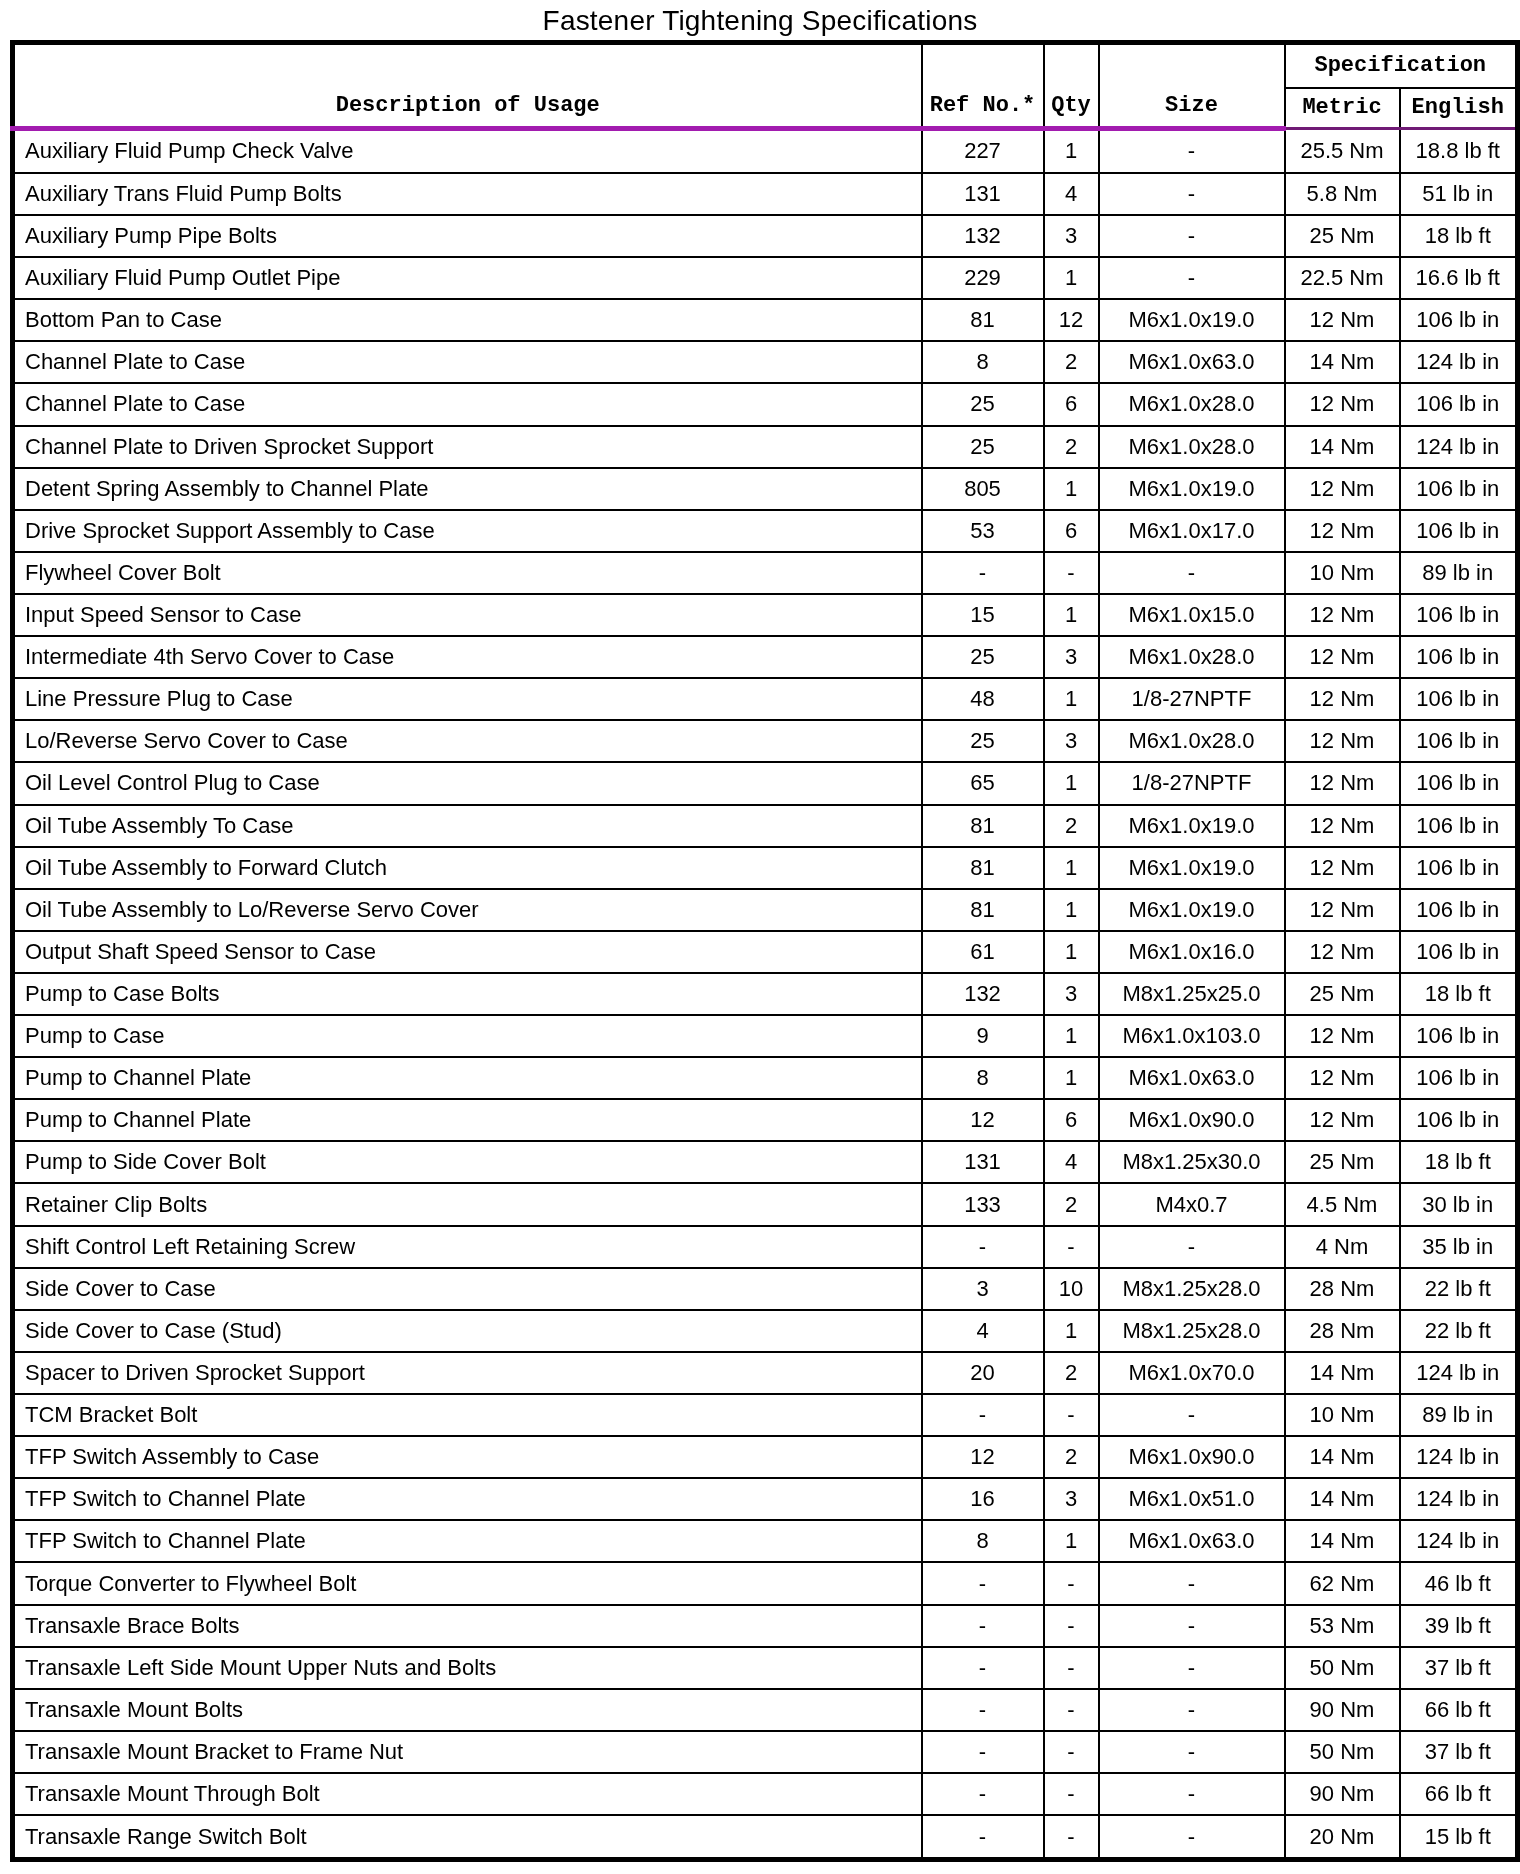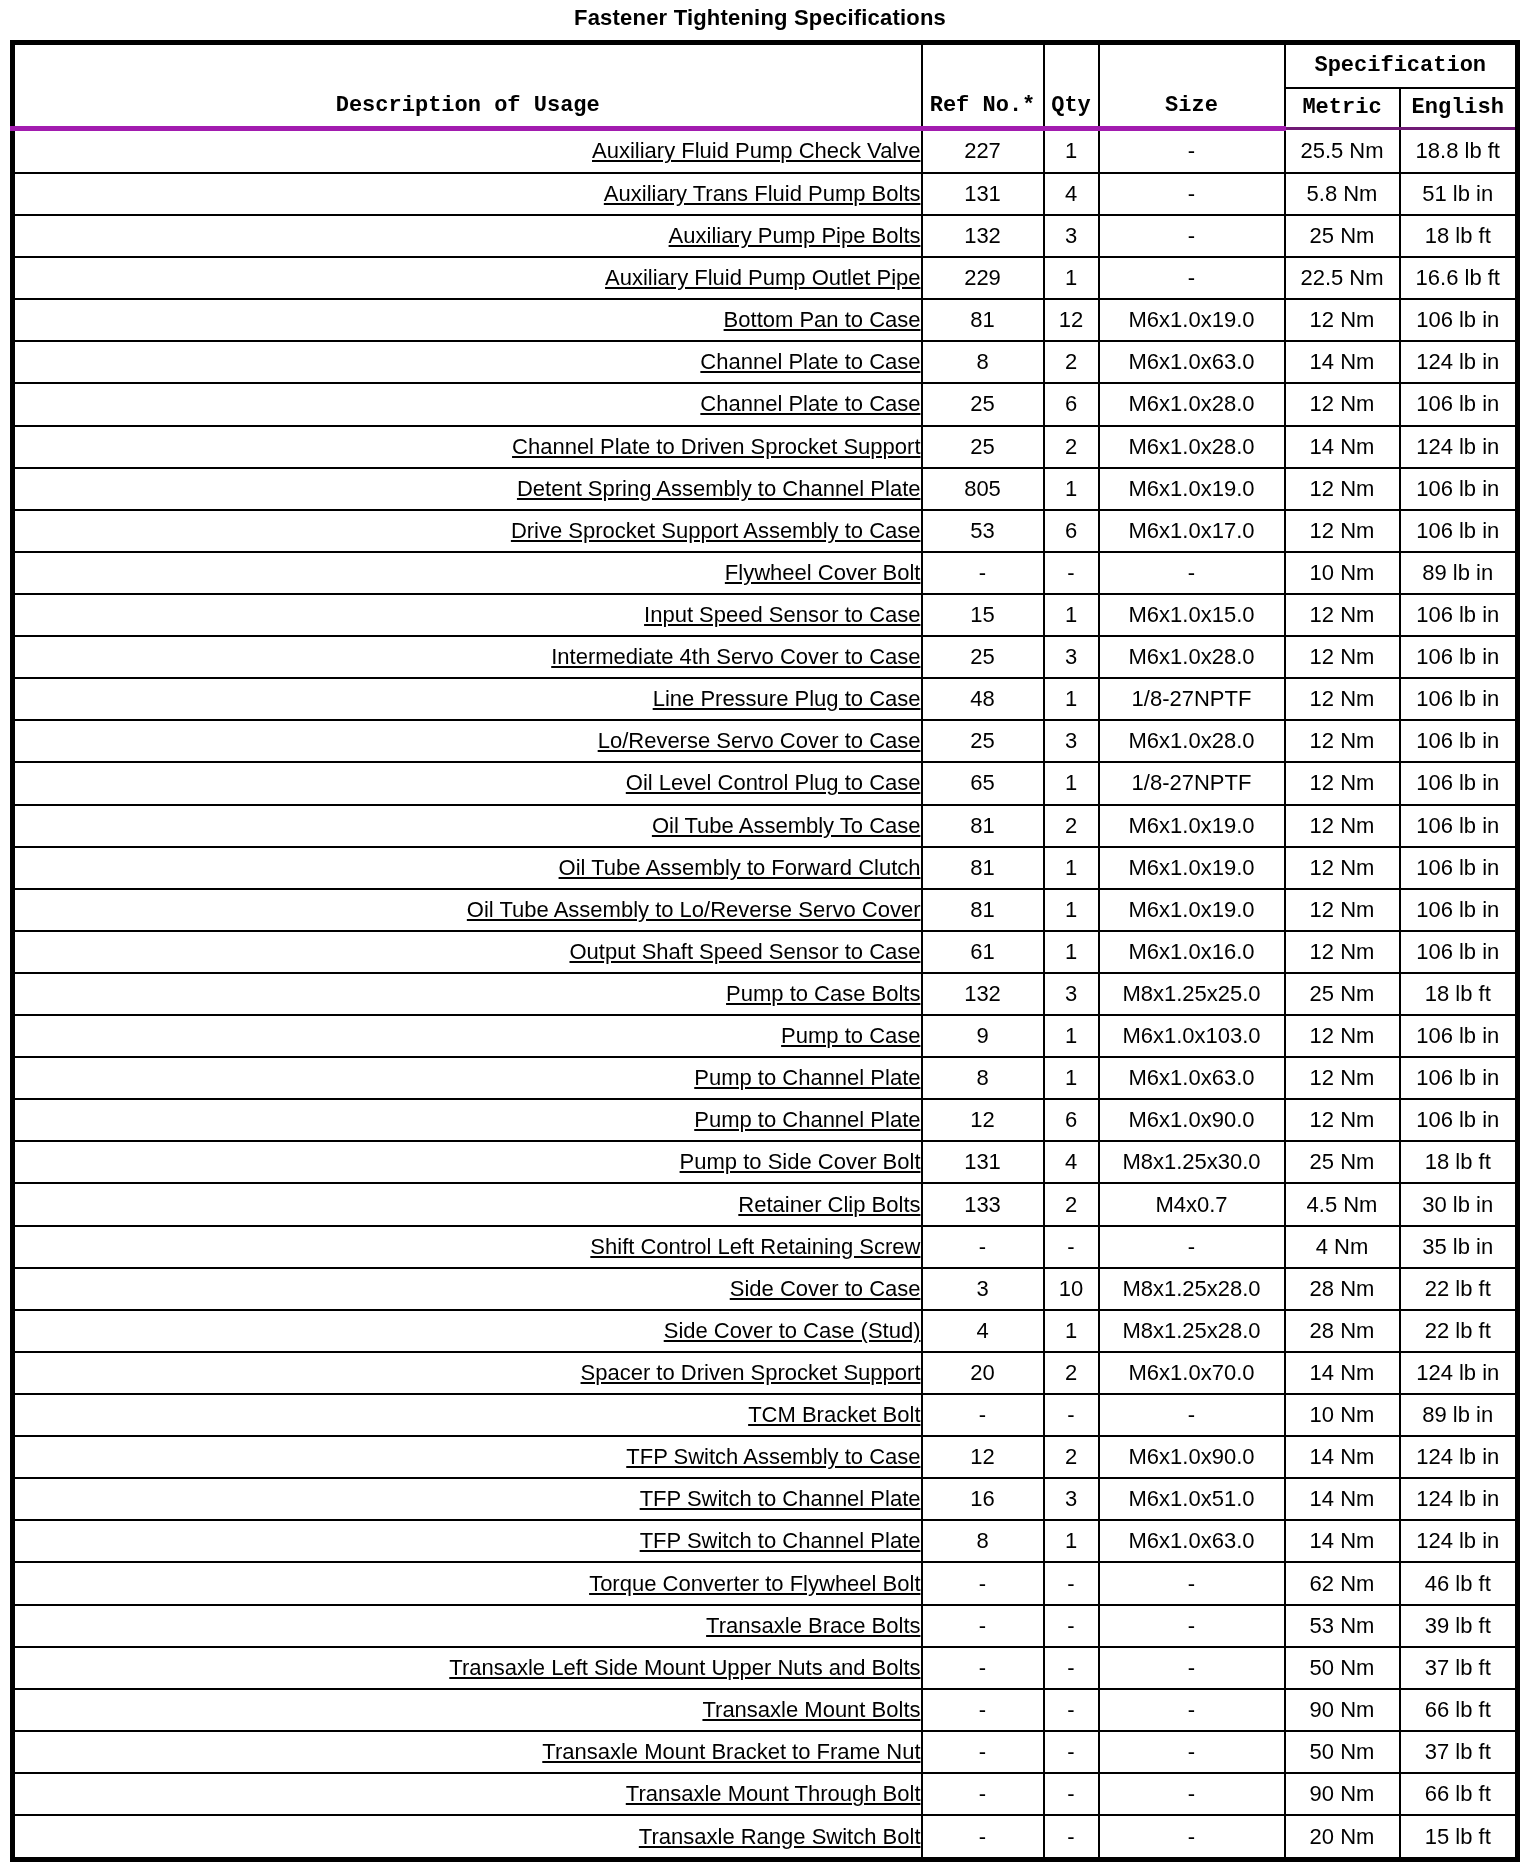--- a/index.html
+++ b/index.html
@@ -6,22 +6,22 @@
   body {
     width: 1520px; height: 1874px;
     font-family: "Liberation Sans", sans-serif;
     color: #000000;
     position: relative;
   }
   .title {
     margin: 0; padding-top: 5px;
     width: 1520px;
     text-align: center;
-    font-size: 22px;
-    font-weight: bold;
+    font-size: 28px;
+    font-weight: normal;
     letter-spacing: 0.2px;
   }
   table.spec-table {
     position: absolute;
     left: 10px; top: 40px;
     width: 1505px; height: 1822px;
     border-collapse: collapse;
     table-layout: fixed;
     border: 5px solid #000;
   }
@@ -36,21 +36,21 @@
   tr.tier1 { height: 45px; }
   tr.tier2 { height: 41px; }
   th.span-both {
     vertical-align: bottom;
     padding-bottom: 8px;
     border-bottom: 5px solid #a21caf;
   }
   th.spec-group { vertical-align: middle; border-bottom: 2px solid #000; }
   tr.tier2 th { vertical-align: middle; border-bottom: 3px solid #701a75; }
   tbody td { text-align: center; vertical-align: middle; }
-  tbody td.cell-description { text-align: right; padding-left: 10px; text-decoration: underline; }
+  tbody td.cell-description { text-align: left; padding-left: 10px; }
 </style>
 </head>
 <body>
 
 <h1 class="title">Fastener Tightening Specifications</h1>
 
 <table class="spec-table">
   <colgroup>
     <col style="width:909px">
     <col style="width:122px">

